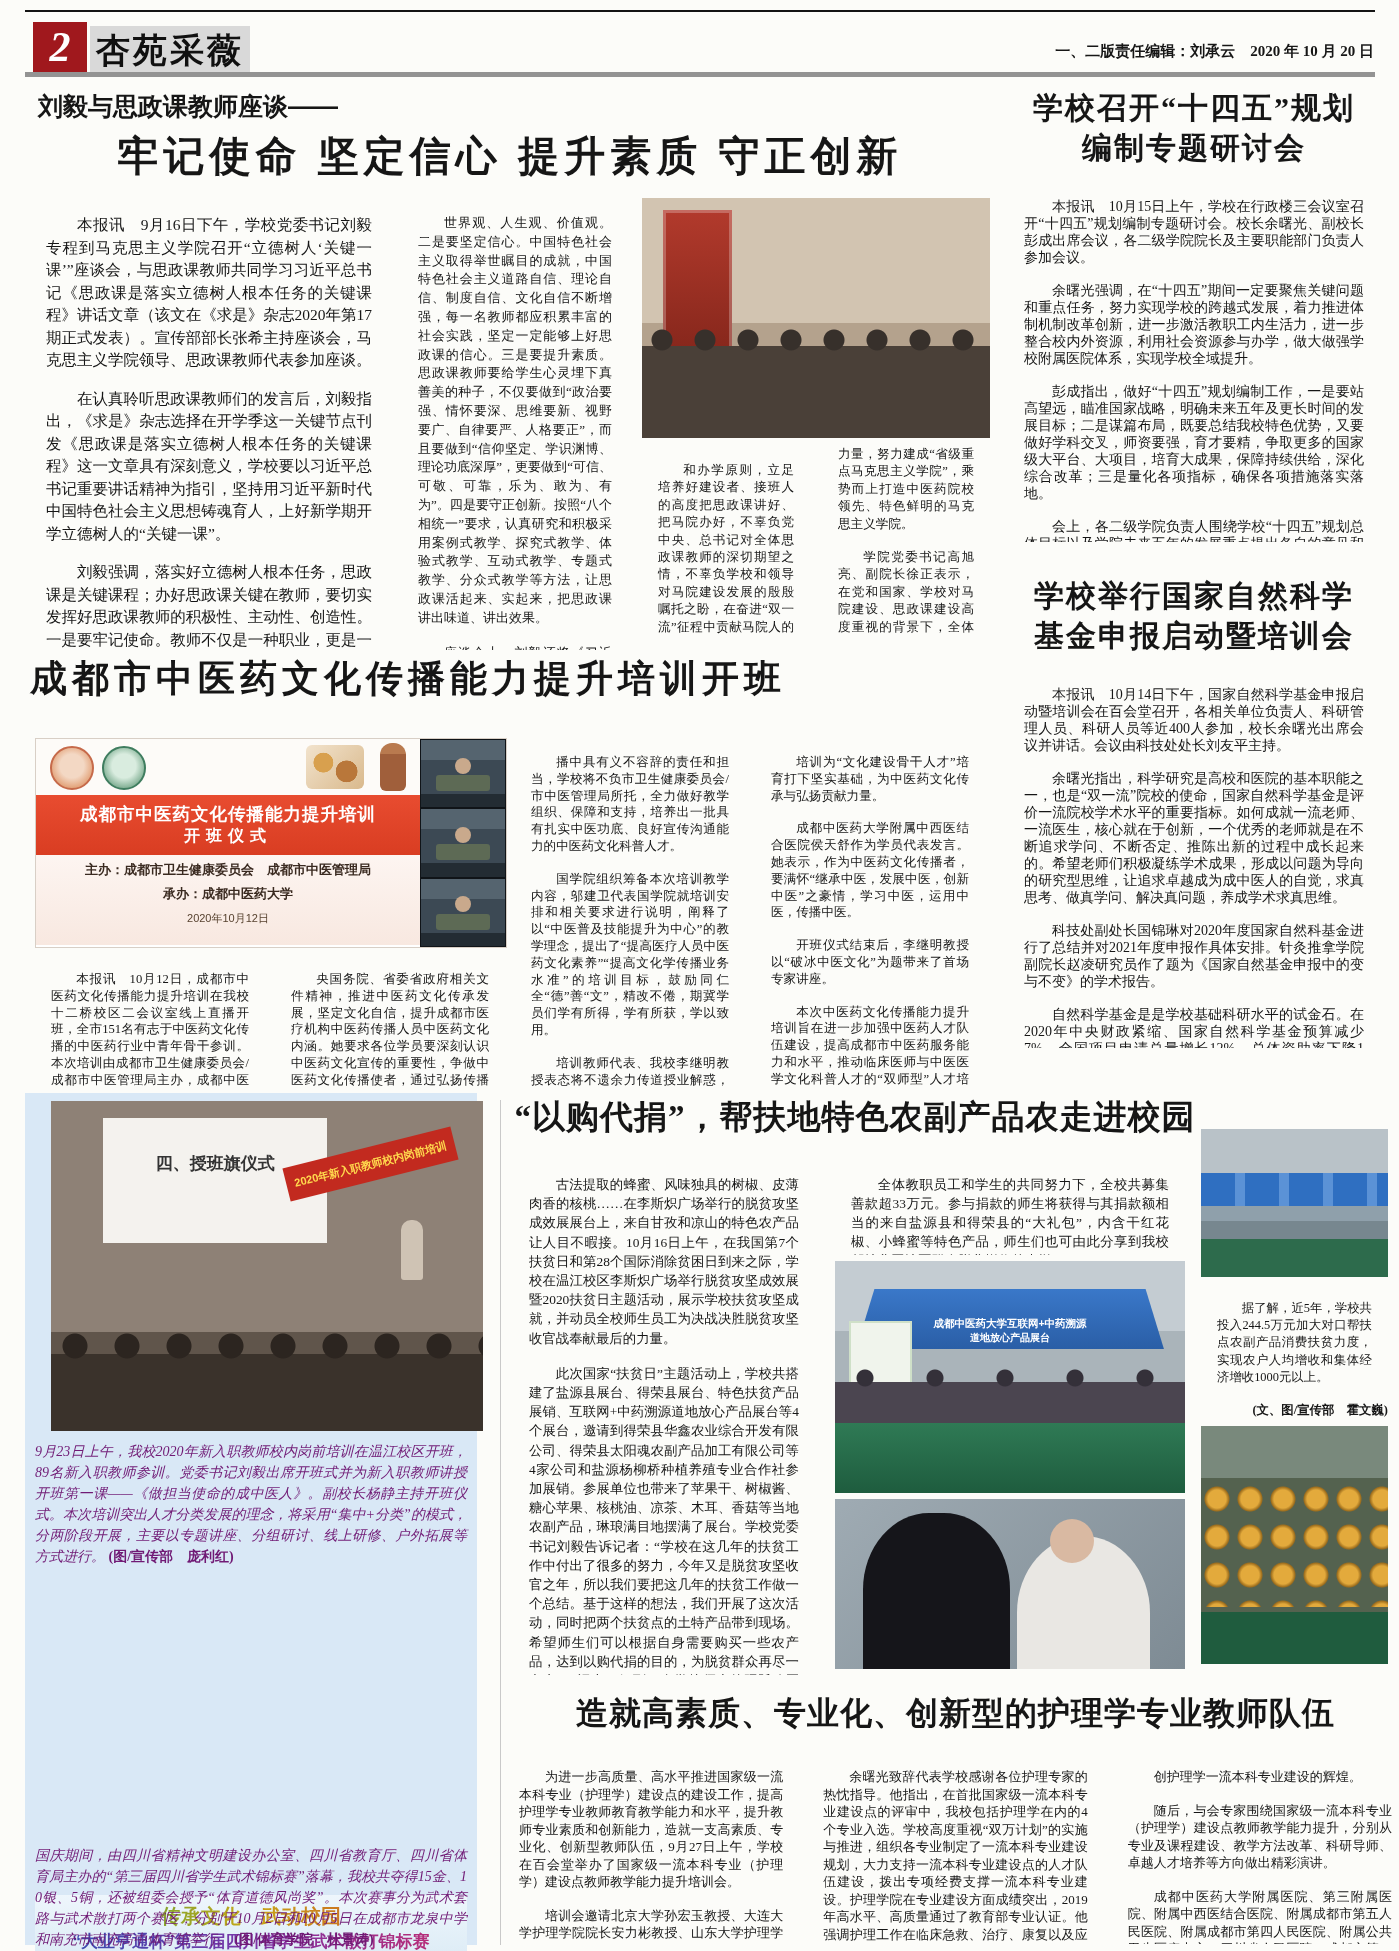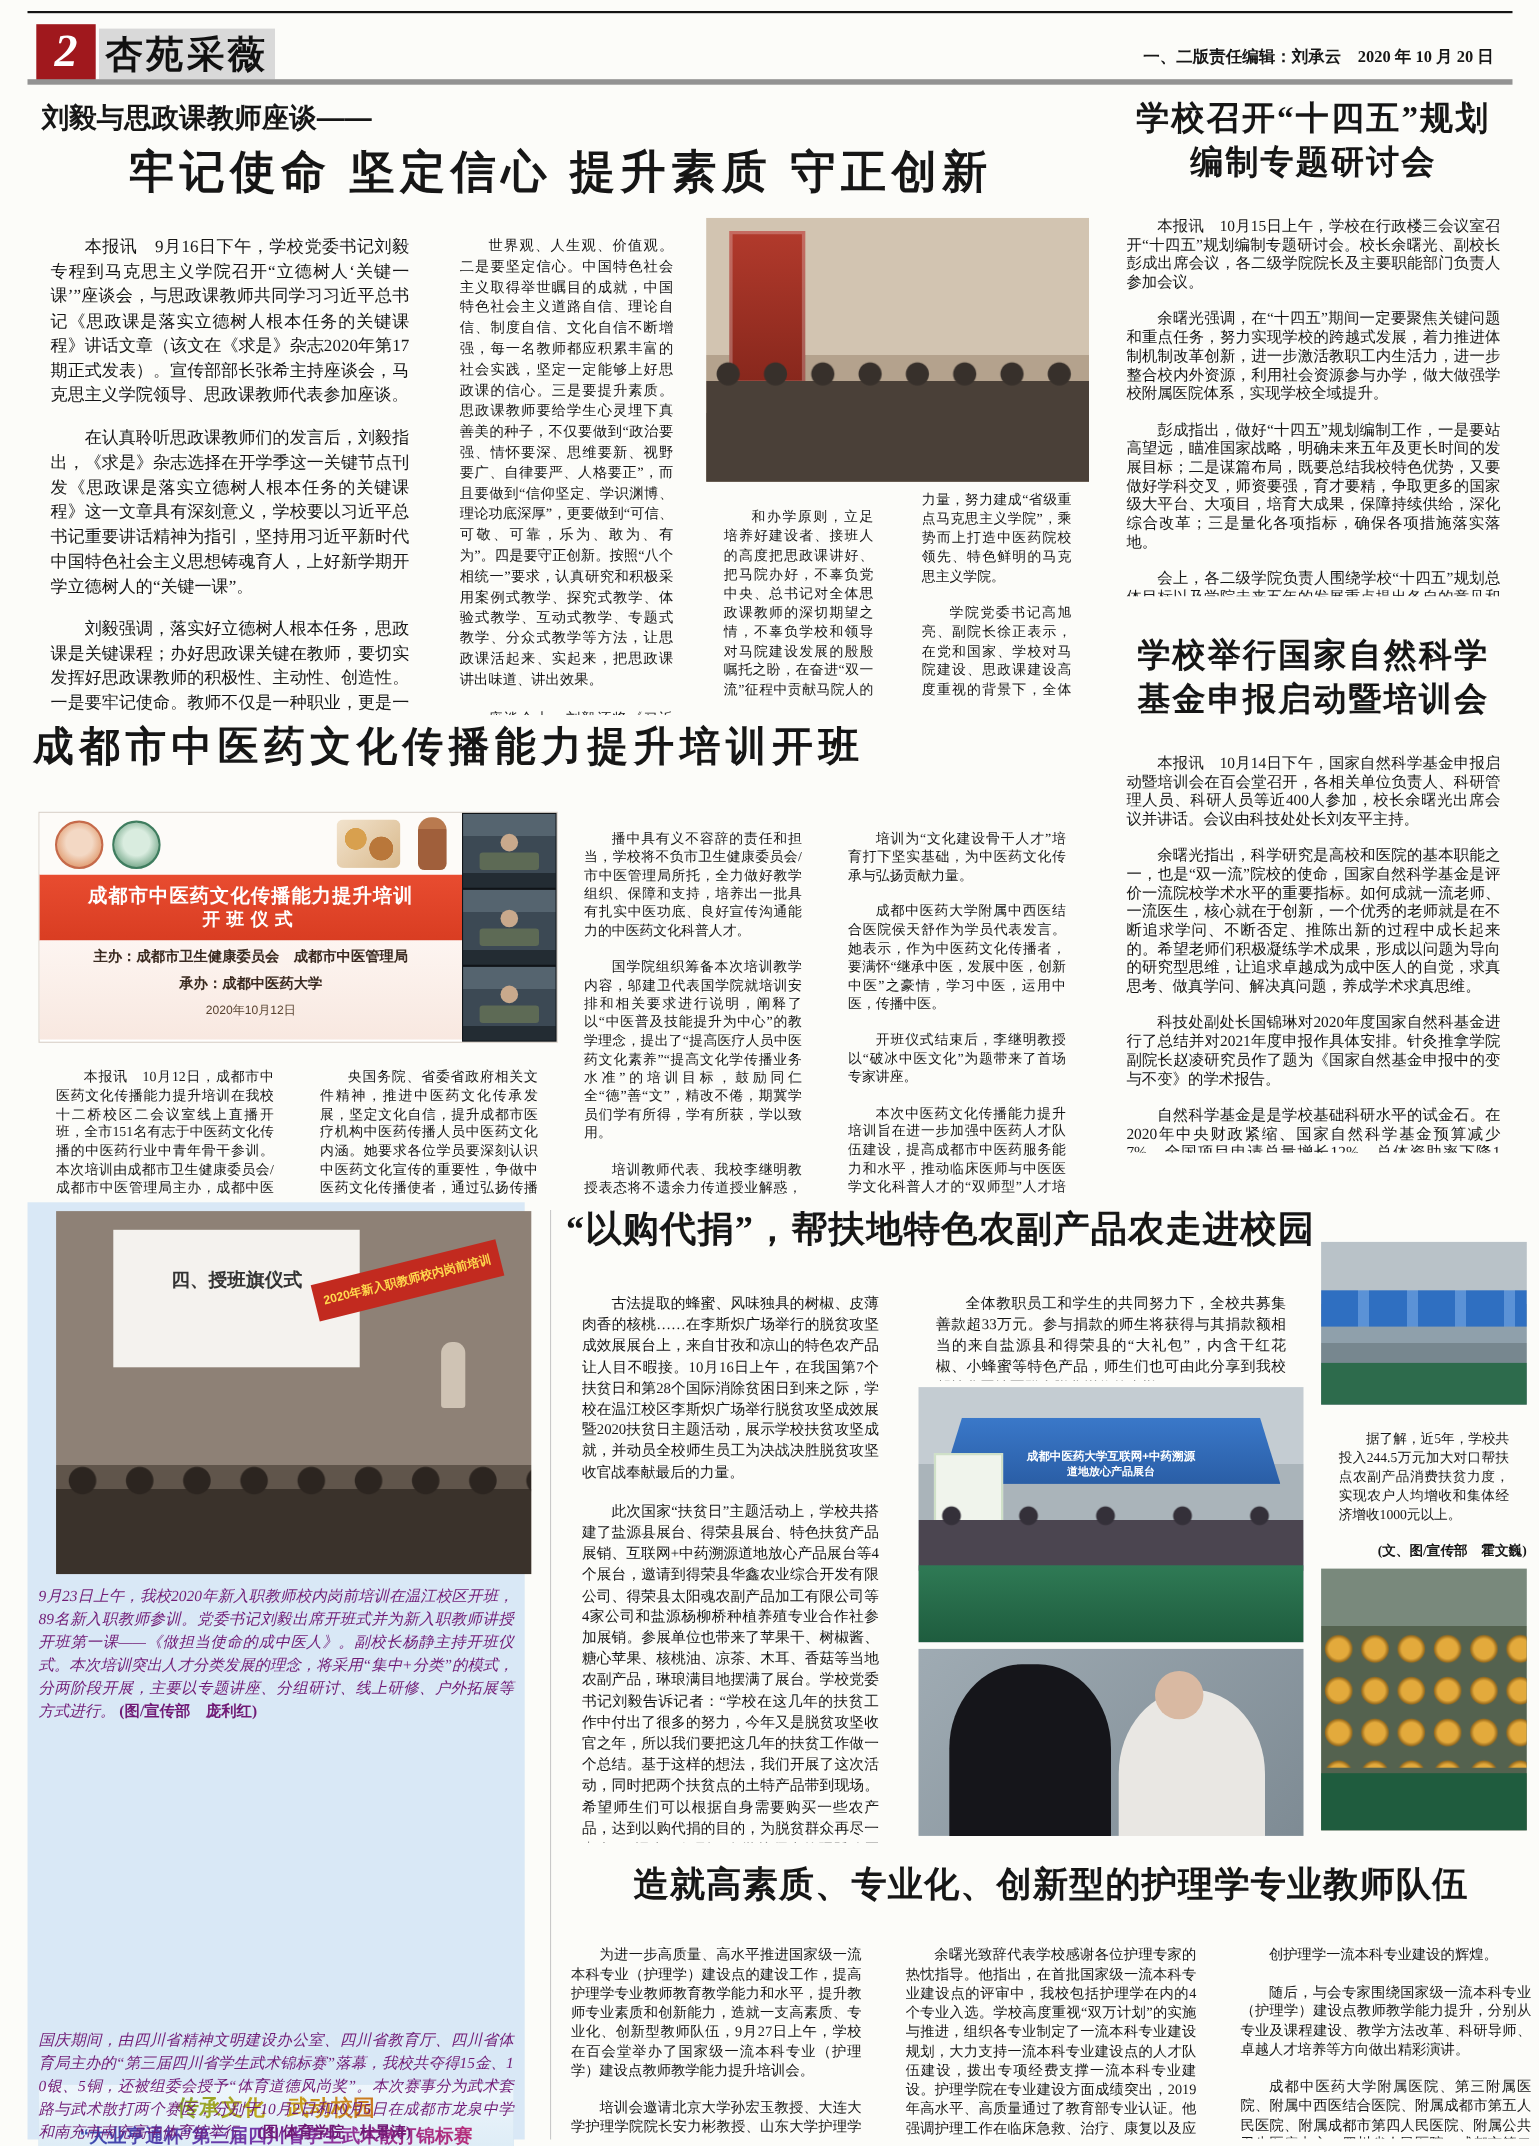--- a/index.html
+++ b/index.html
@@ -8,21 +8,21 @@
   .abs{position:absolute;}
   .jt{text-align:justify;word-break:break-all;}
   .jt p{margin:16px;text-indent:2em;}
   .byline{text-align:right;font-weight:bold;text-indent:0;}
   
   .topline{left:25px;top:10px;width:1350px;height:2px;background:#141414;}
   .pagenum{left:33px;top:22px;width:54px;height:52px;background:#a0181d;color:#fff;
            font:italic bold 42px "Liberation Serif",serif;text-align:center;line-height:50px;}
   .secbox{left:90px;top:26px;width:160px;height:46px;background:#d9d9d9;color:#101010;
           font:bold 34px "Liberation Sans",sans-serif;line-height:48px;text-align:center;letter-spacing:3px;}
-  .editorline{right:41px;top:42px;font:bold 15px "Liberation Serif",serif;}
+  .editorline{right:25px;top:42px;font:bold 15px "Liberation Serif",serif;}
   .grayrule{left:25px;top:72px;width:1350px;height:5px;background:#939393;}
   
   .a1{left:30px;top:88px;width:960px;height:560px;}
   .a1-eyebrow{font:bold 25px "Liberation Sans",sans-serif;margin:2px 0 6px 8px;}
   .a1-head{margin:0;text-align:center;font:bold 41px "Liberation Sans",sans-serif;letter-spacing:5px;}
   .a1-body{display:flex;margin-top:14px;height:452px;overflow:hidden;}
   .a1c1{width:358px;font-size:15.5px;line-height:22.5px;overflow:hidden;}
   .a1c2{width:226px;margin-left:14px;font-size:13px;line-height:18.8px;overflow:hidden;}
   .a1right{width:348px;margin-left:14px;}
   .a1c34{margin-top:8px;height:204px;overflow:hidden;column-count:2;column-gap:12px;

